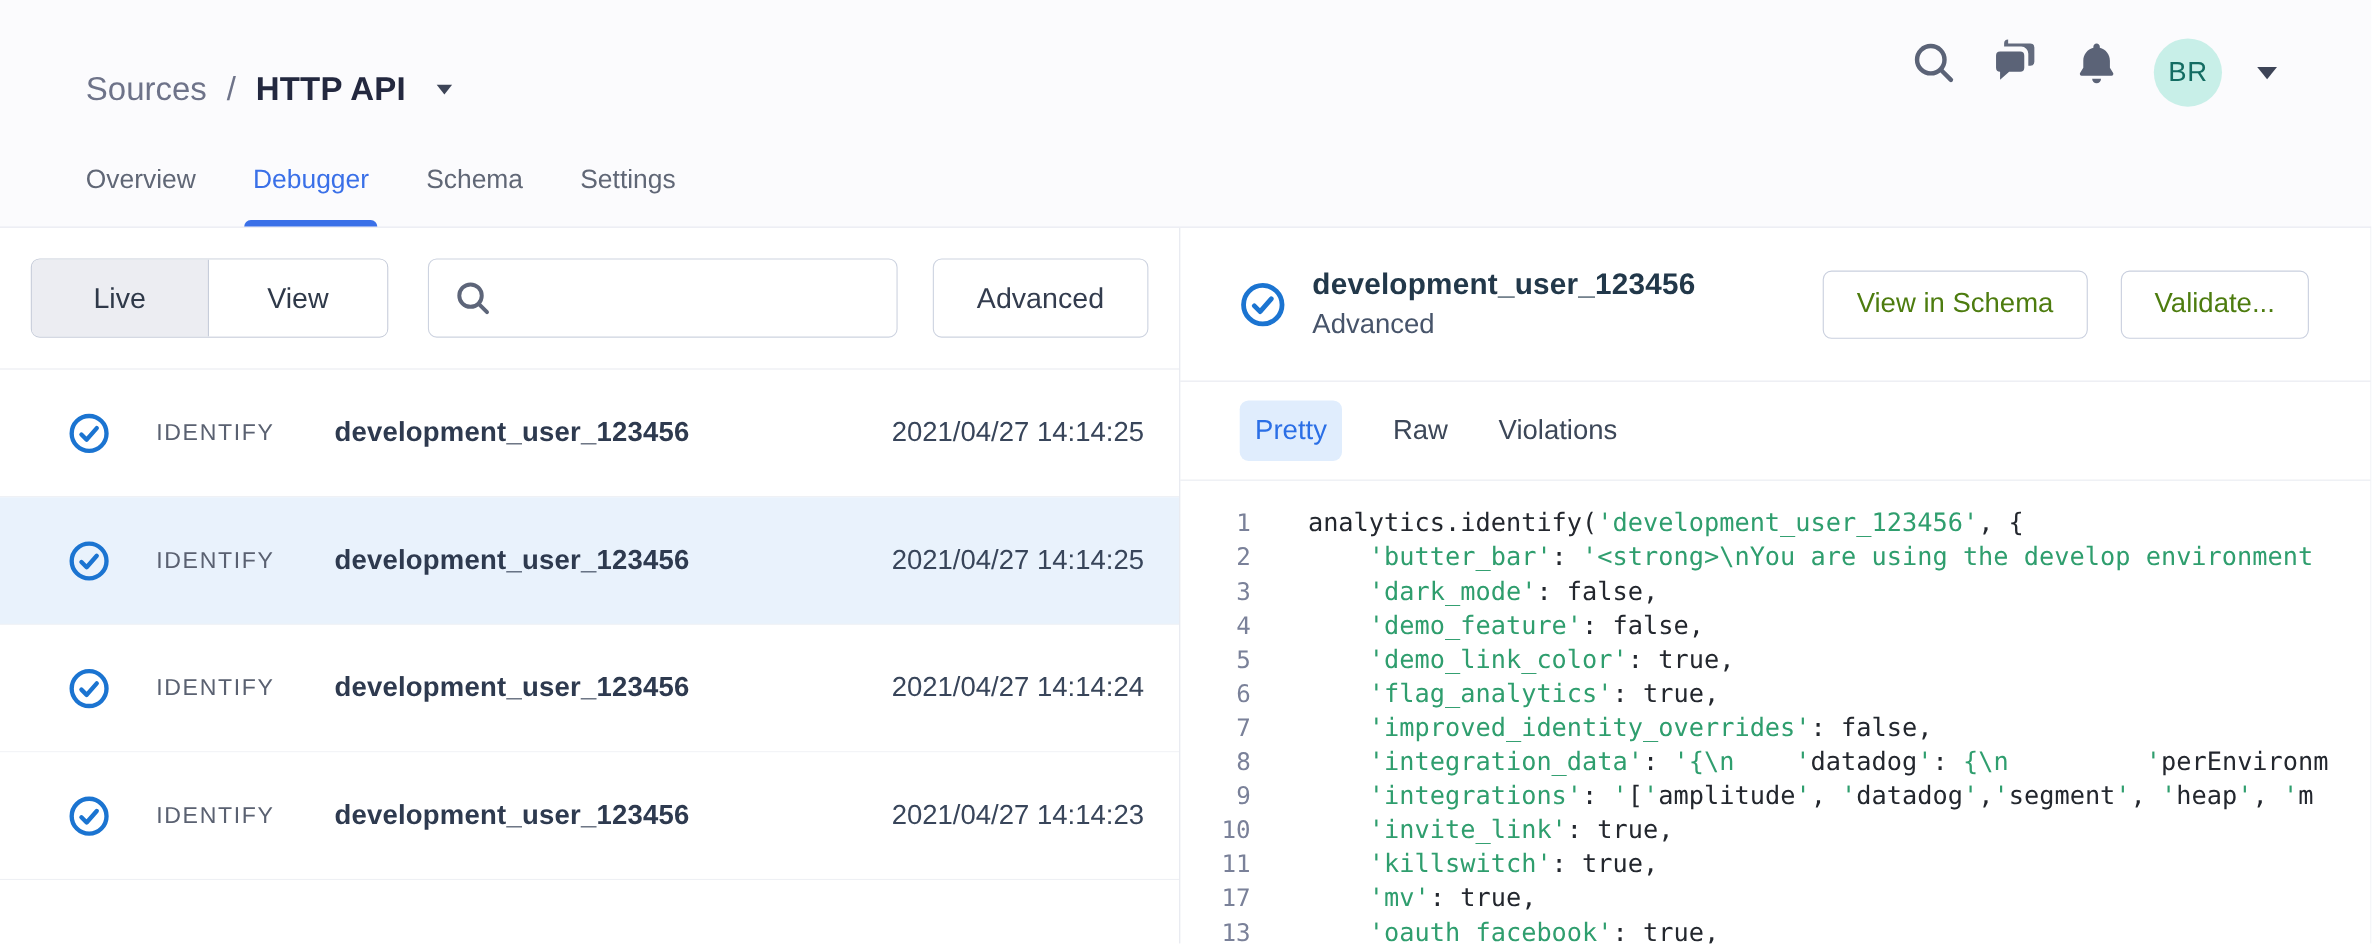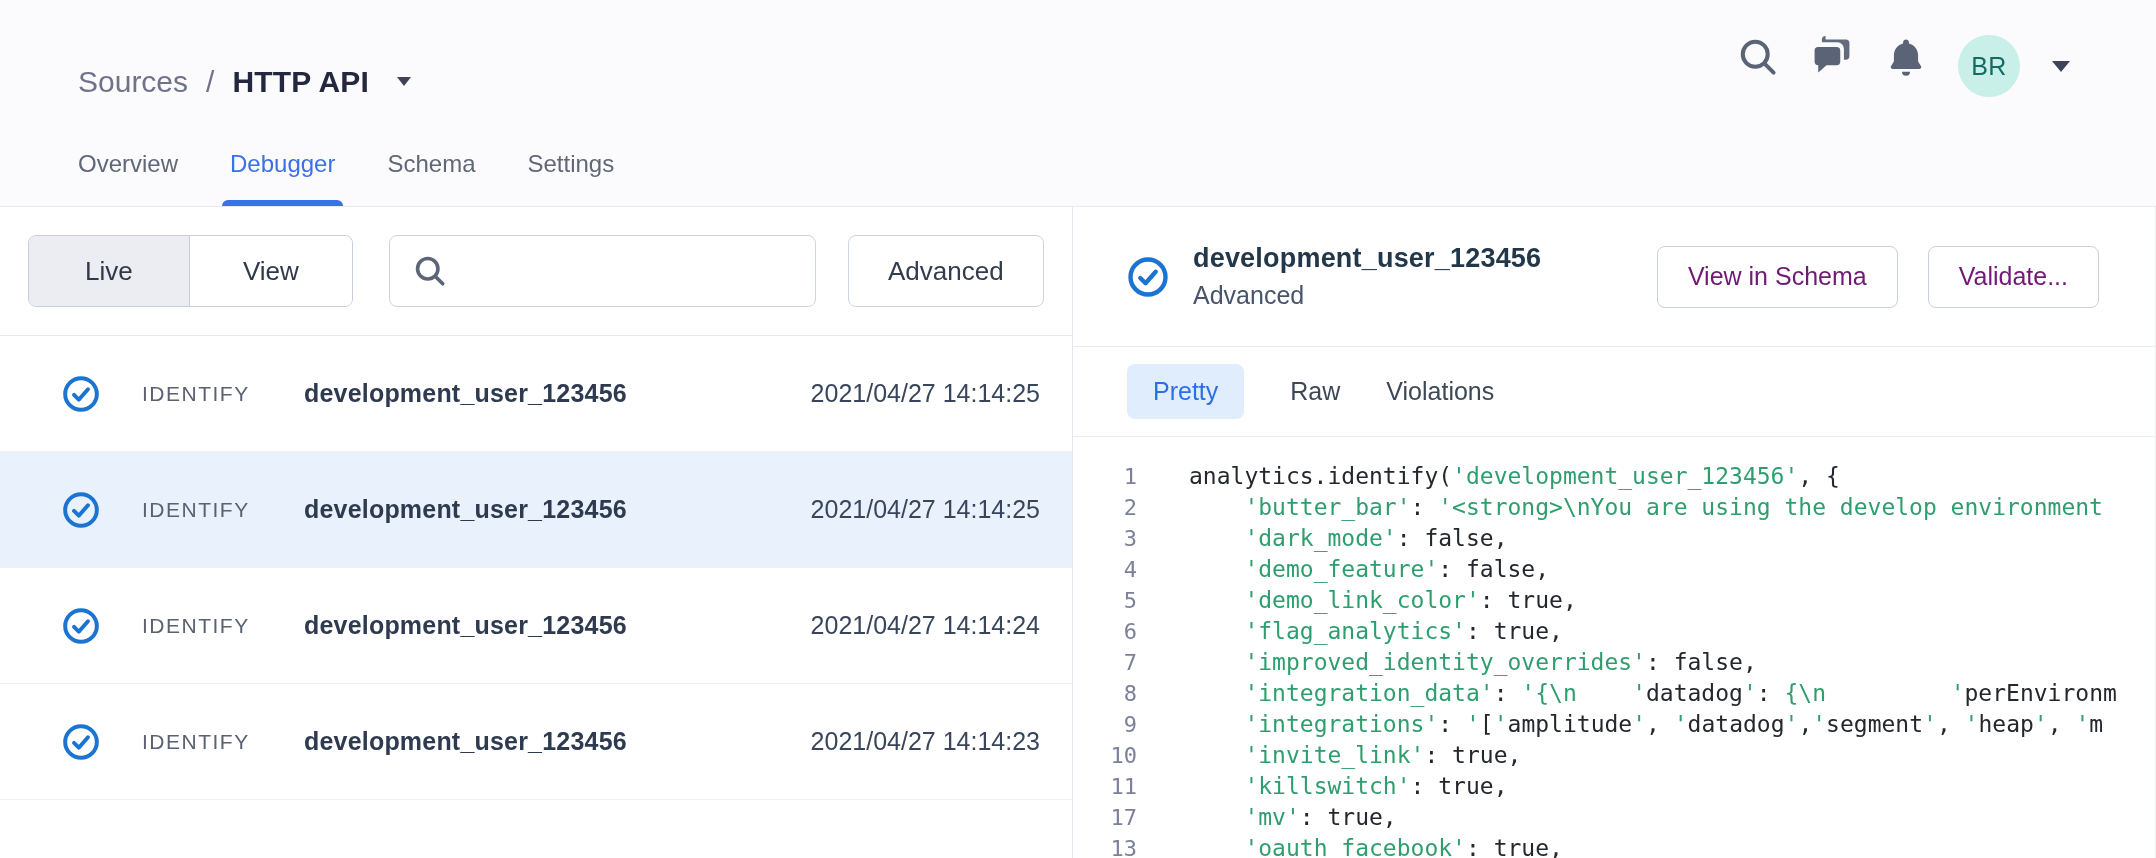--- a/index.html
+++ b/index.html
@@ -56,25 +56,25 @@
   .event-time { margin-left:auto; font-size:25px; color:#38455a; }
 
   
   .detail-header { display:flex; align-items:center; height:140px; padding:0 56px 0 54px; border-bottom:1px solid #e7e9ef; }
   .detail-check { width:42px; height:42px; color:#1b74d1; flex:none; margin-right:24px; }
   .detail-check svg { width:100%; height:100%; display:block; }
   .detail-titles { display:flex; flex-direction:column; gap:7px; }
   .detail-title { font-size:27px; font-weight:700; color:#22384a; letter-spacing:.2px; }
   .detail-status { font-size:25px; color:#47546a; }
   .detail-buttons { margin-left:auto; display:flex; gap:30px; }
-  .btn { height:62px; padding:0 30px; border:1px solid #c9cfde; border-radius:8px; background:#fff; font-family:"Liberation Sans",sans-serif; font-size:25px; color:#701a75; cursor:pointer; }
+  .btn { height:62px; padding:0 30px; border:1px solid #c9cfde; border-radius:8px; background:#fff; font-family:"Liberation Sans",sans-serif; font-size:25px; color:#4d7c0f; cursor:pointer; }
 
   .detail-tabs { display:flex; align-items:center; height:90px; padding-left:54px; gap:46px; border-bottom:1px solid #e9ebf1; }
   .dtab { font-size:25px; color:#3c4758; padding:13px 0; cursor:pointer; border-radius:8px; }
-  .dtab.active { background:#e0edfd; color:#2b6fe6; font-weight:500; padding:13px 26px; }
+  .dtab.active { background:#e0edfd; color:#2b6fe6; font-weight:500; padding:13px 14px; }
 
   
   .code { flex:1; overflow:hidden; padding-top:24px; }
   .code-line { display:flex; height:31px; line-height:31px; font-family:"DejaVu Sans Mono","Liberation Mono",monospace; font-size:23px; white-space:pre; }
   .ln { width:64px; flex:none; text-align:right; color:#7a8199; font-size:22px; }
   .ct { padding-left:52px; }
   .ct .k { color:#23272e; }
   .ct .g { color:#2f9e6e; }
 </style>
 </head>

